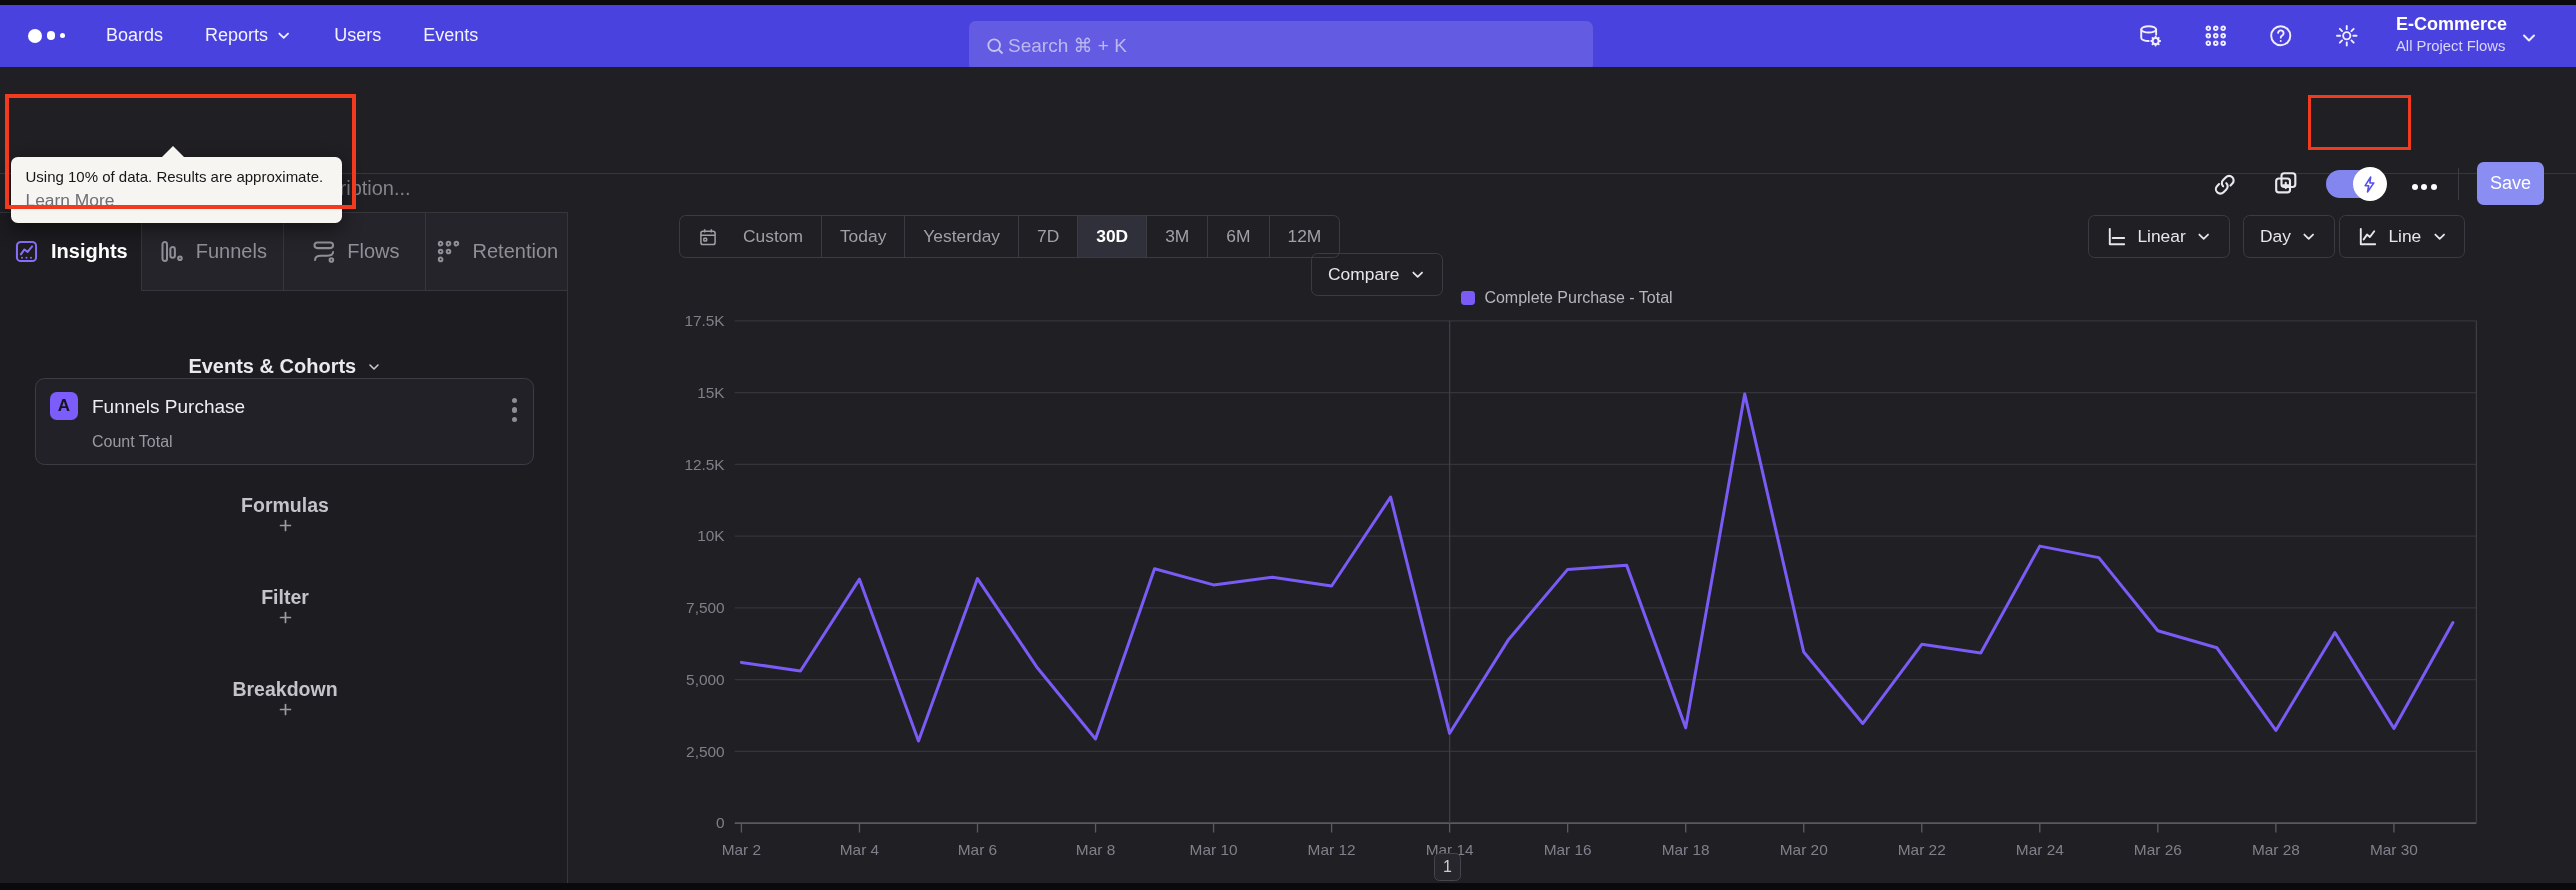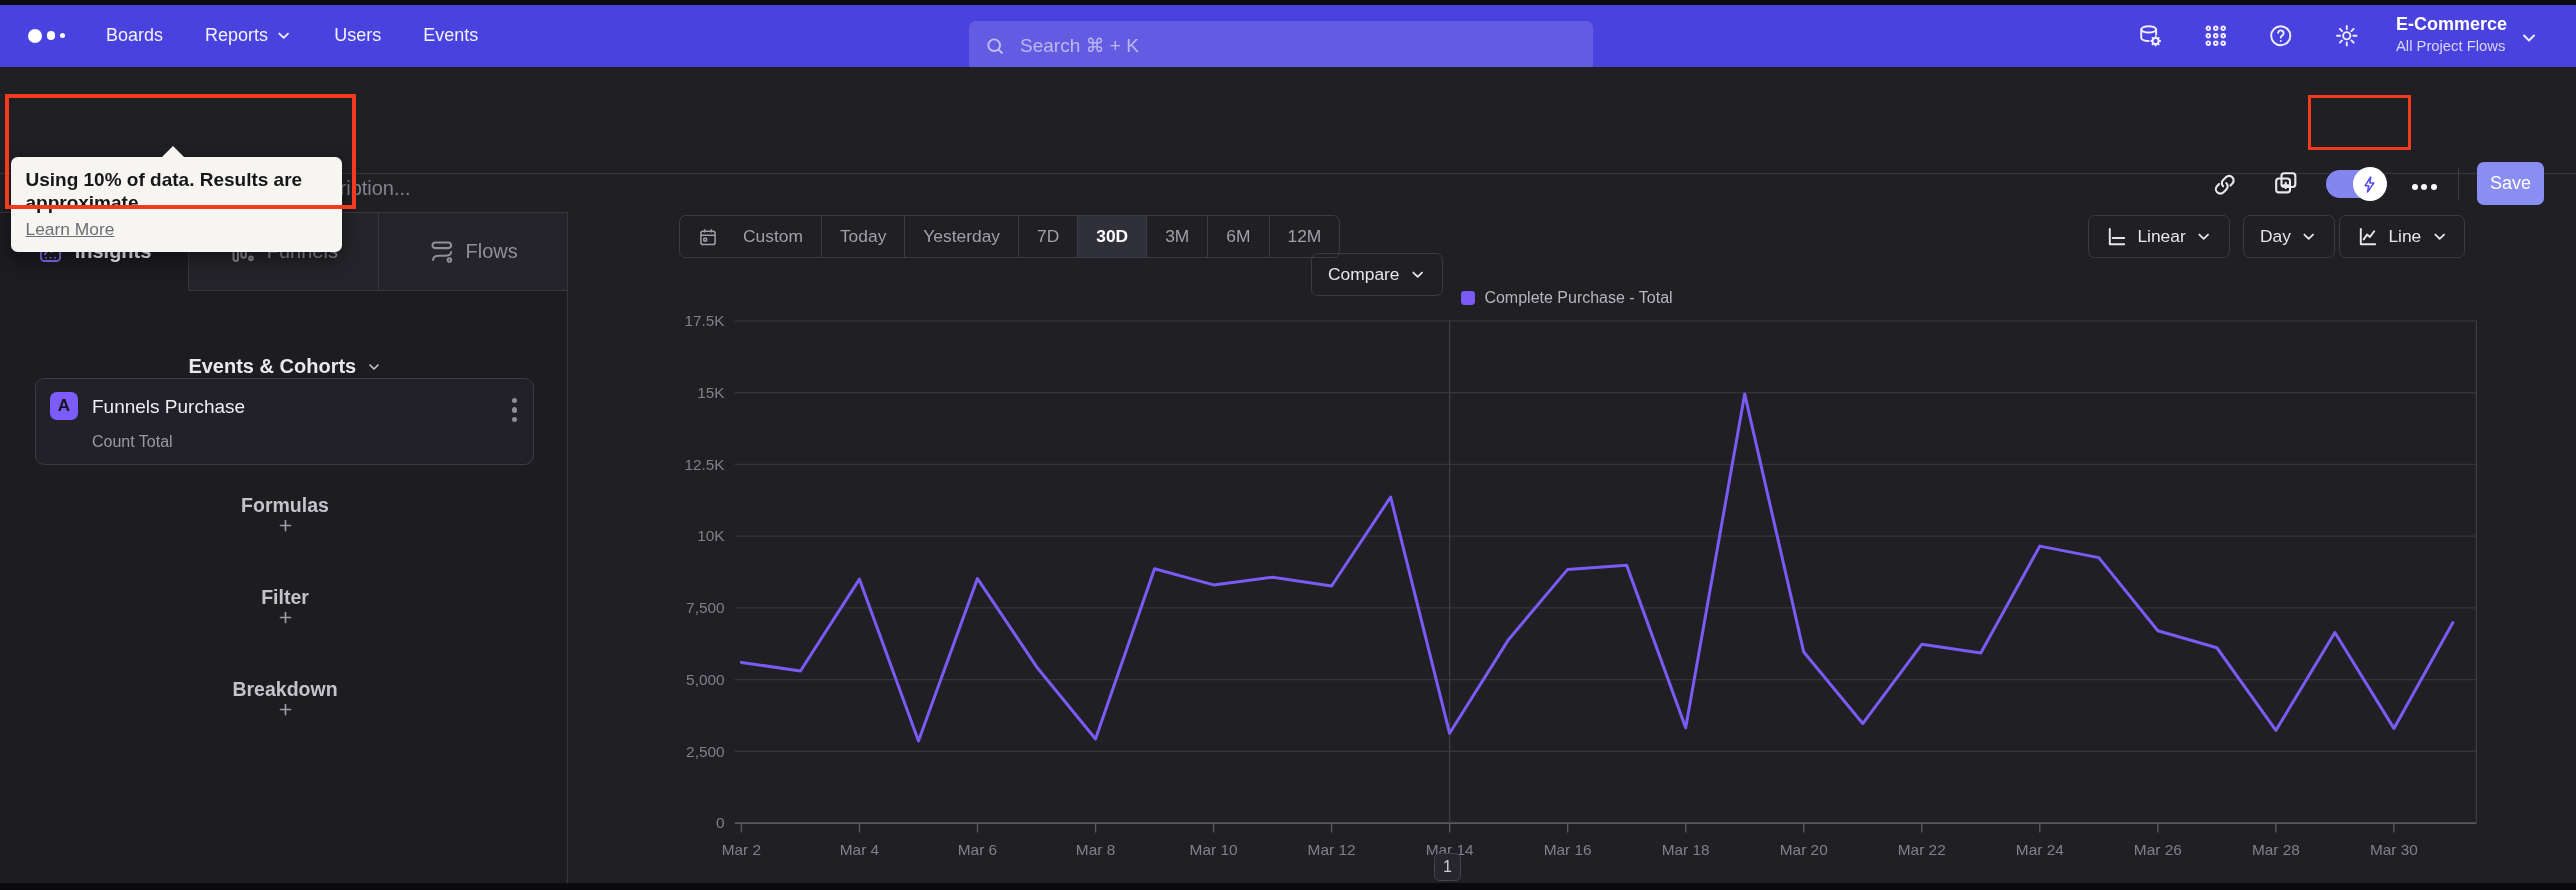--- a/index.html
+++ b/index.html
@@ -19,21 +19,21 @@
   .nav { position:absolute; left:0; top:4.7px; width:2576px; height:62px; background:#4a42de; z-index:5; }
   .logo { position:absolute; left:28px; top:24px; display:flex; align-items:center; gap:4.7px; }
   .logo i { display:block; border-radius:50%; background:#ffffff; }
   .logo .d1 { width:14px; height:14px; }
   .logo .d2 { width:8.7px; height:8.7px; }
   .logo .d3 { width:5.4px; height:5.4px; }
   .nav-links { position:absolute; left:106px; top:0; height:62px; display:flex; align-items:center; gap:42px; }
   .nav-link { display:flex; align-items:center; gap:6.7px; color:#f3f2ff; font-size:18px; cursor:pointer; }
   .chev { width:17.4px; height:17.4px; stroke:currentColor; fill:none; stroke-width:2.4; stroke-linecap:round; stroke-linejoin:round; }
   .search { position:absolute; left:969px; top:16px; width:624px; height:50px; background:rgba(255,255,255,0.14);
-            border-radius:6.7px; display:flex; align-items:center; padding-left:16px; gap:15px; }
+            border-radius:6.7px; display:flex; align-items:center; padding-left:16px; gap:3px; }
   .search svg { width:20px; height:20px; stroke:#c5c1f2; fill:none; stroke-width:2.2; }
   .search span { color:#bcb8ee; font-size:19px; }
   .nav-right-icons { position:absolute; left:2137px; top:0; height:62px; display:flex; align-items:center; gap:40px; }
   .nav-ic { width:25.5px; height:25.5px; stroke:#f0eeff; fill:none; stroke-width:1.8; stroke-linecap:round; }
   .project { position:absolute; left:2396px; top:9.4px; text-align:left; cursor:pointer; }
   .project .pname { font-size:18px; font-weight:700; color:#ffffff; }
   .project .pscope { font-size:14.8px; color:#d9d6f8; margin-top:2.7px; }
   .project-chev { position:absolute; left:2519px; top:23px; width:20px; height:20px; color:#efedff; }
 
   
@@ -60,21 +60,21 @@
   
   .redbox { position:absolute; border:4px solid #f23b1e; z-index:40; pointer-events:none; }
   #redbox-title { left:4.7px; top:94px; width:351px; height:115px; }
   #redbox-toggle { left:2308px; top:95px; width:103px; height:55px; border-width:3.4px; }
 
   
   .tooltip { position:absolute; left:10.7px; top:157px; width:331px; background:#f6f5f1; border-radius:6.7px; z-index:30;
              padding:10.7px 14.8px 12px 14.8px; box-shadow:0 6.7px 19px rgba(0,0,0,0.45); }
   .tooltip:before { content:""; position:absolute; left:150px; top:-10.7px; width:0; height:0;
                     border-left:12px solid transparent; border-right:12px solid transparent; border-bottom:12px solid #f6f5f1; }
-  .tt-text { color:#17171a; font-size:19px; font-weight:700; line-height:1.25; }
+  .tt-text { color:#17171a; font-size:15px; font-weight:400; line-height:1.25; }
   .tt-link { display:inline-block; margin-top:4px; color:#6e6e75; font-size:17.4px; text-decoration:underline; cursor:pointer; }
 
   
   .tabbar { position:absolute; left:0; top:212px; width:568px; height:79px; display:flex; z-index:4; border-top:1.3px solid #36363d; }
   .tab { flex:1 1 0; display:flex; align-items:center; justify-content:center; gap:10.7px; font-size:20px; color:#8f8f98;
          background:#24242a; border-right:1.3px solid #36363d; border-bottom:1.3px solid #36363d; cursor:pointer; }
   .tab.active { background:#1c1c21; color:#ffffff; border-bottom:1.3px solid transparent; font-weight:600; }
   .tab svg { width:27px; height:27px; fill:none; stroke:currentColor; stroke-width:1.8; stroke-linecap:round; stroke-linejoin:round; }
   .tab.active svg { stroke:#8b6ef8; }
 
@@ -251,20 +251,31 @@
       </svg>
       <span>Funnels</span>
     </div>
     <div class="tab">
       <svg viewBox="0 0 24 24">
         <rect x="4" y="4" width="16.5" height="5" rx="2.5"></rect>
         <path d="M20.5 12.5c0 2.6-2.4 3.3-5.5 3.3h-5c-3 0-5.5 1-5.5 3.7"></path>
         <circle cx="19" cy="19.5" r="1.6"></circle>
       </svg>
       <span>Flows</span>
+    </div>
+    <div class="tab">
+      <svg viewBox="0 0 24 24">
+        <circle cx="5" cy="5" r="1.6"></circle>
+        <circle cx="12" cy="5" r="1.6"></circle>
+        <circle cx="19" cy="5" r="1.6"></circle>
+        <circle cx="5" cy="12" r="1.6"></circle>
+        <circle cx="12" cy="12" r="1.6"></circle>
+        <circle cx="5" cy="19" r="1.6"></circle>
+      </svg>
+      <span>Retention</span>
     </div>
   </div>
 
 <div class="panel">
   <div class="panel-row" id="events-row">
     <span class="lab">
       <span>Events &amp; Cohorts</span>
       <svg class="chev" viewBox="0 0 24 24" style="width:16px;height:16px;color:#c9c9cf;">
           <polyline points="6 9 12 15 18 9"></polyline>
         </svg>

